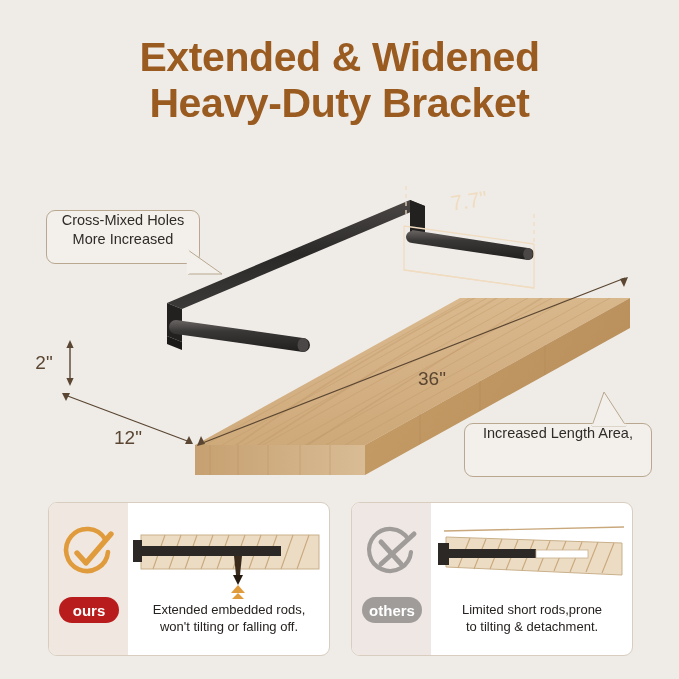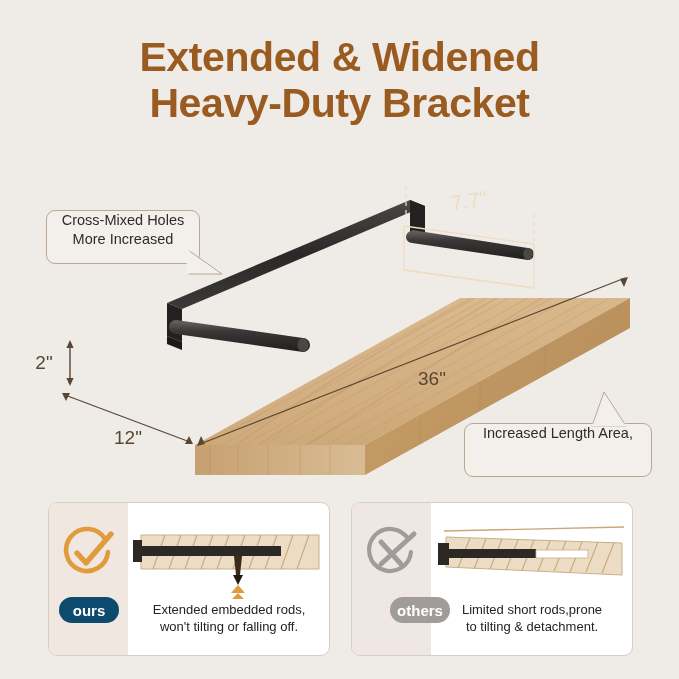--- a/index.html
+++ b/index.html
@@ -50,22 +50,22 @@
   .panel .badgecol{
     position:absolute;left:0;top:0;width:79px;height:100%;
     background:#f0e7e0;
   }
   #panel-others .badgecol{background:#efe7e3;}
   .pill{
     position:absolute;left:10px;top:94px;width:60px;height:26px;
     border-radius:13px;color:#fff;font-size:15px;font-weight:bold;
     display:flex;align-items:center;justify-content:center;
   }
-  #pill-ours{background:#0c4a6e;}
-  #pill-others{background:#a09c9a;margin-left:28px;}
+  #pill-ours{background:#b91c1c;}
+  #pill-others{background:#a09c9a;}
   .icobox{position:absolute;left:12px;top:22px;width:56px;height:56px;}
   .cap{
     position:absolute;left:84px;top:98px;width:192px;
     text-align:center;color:#262220;font-size:13px;line-height:17px;
   }
   .diagram{position:absolute;left:84px;top:10px;width:192px;height:86px;}
 </style>
 </head>
 <body>
 

